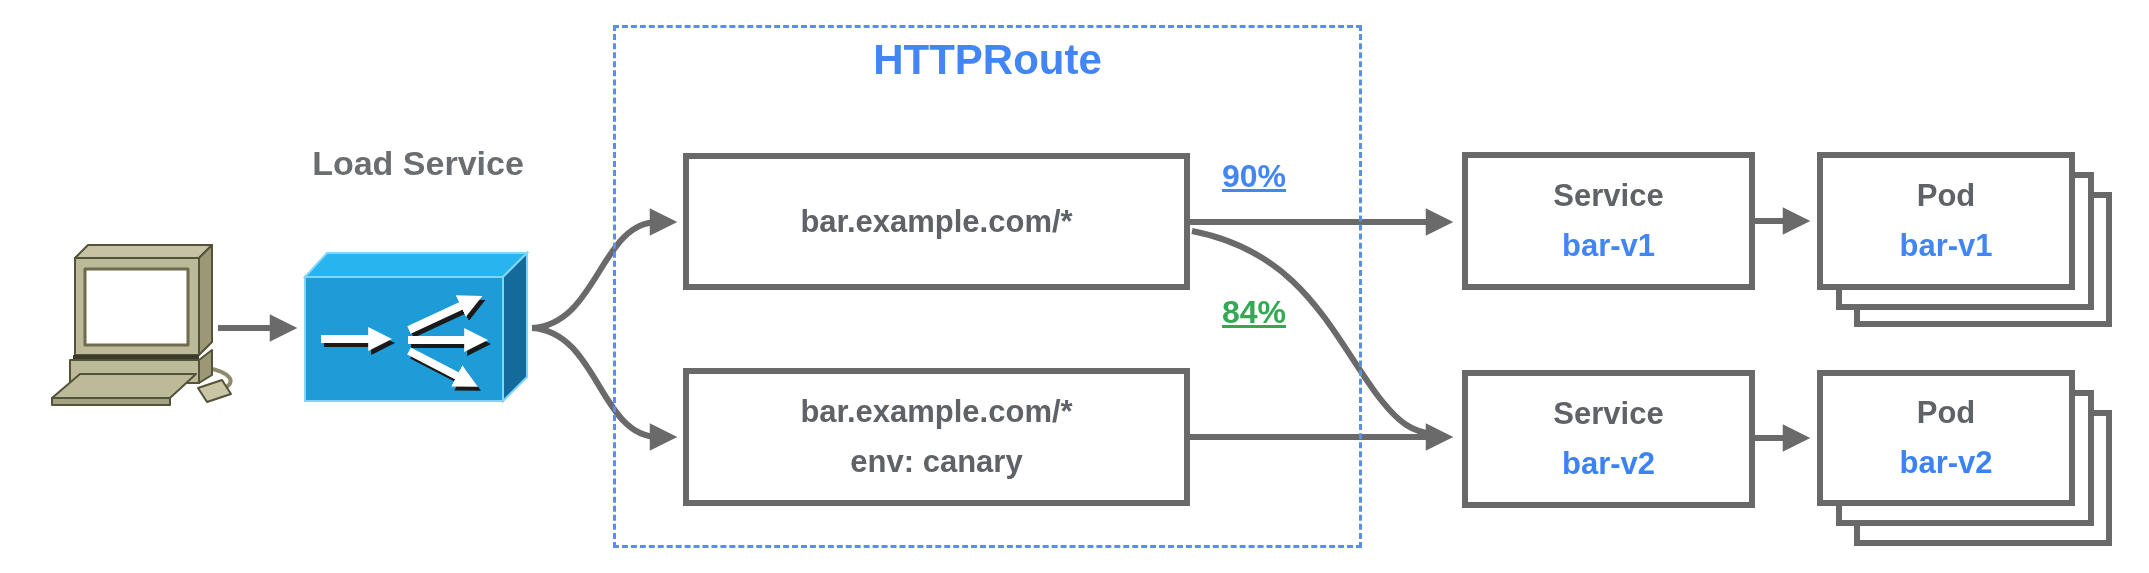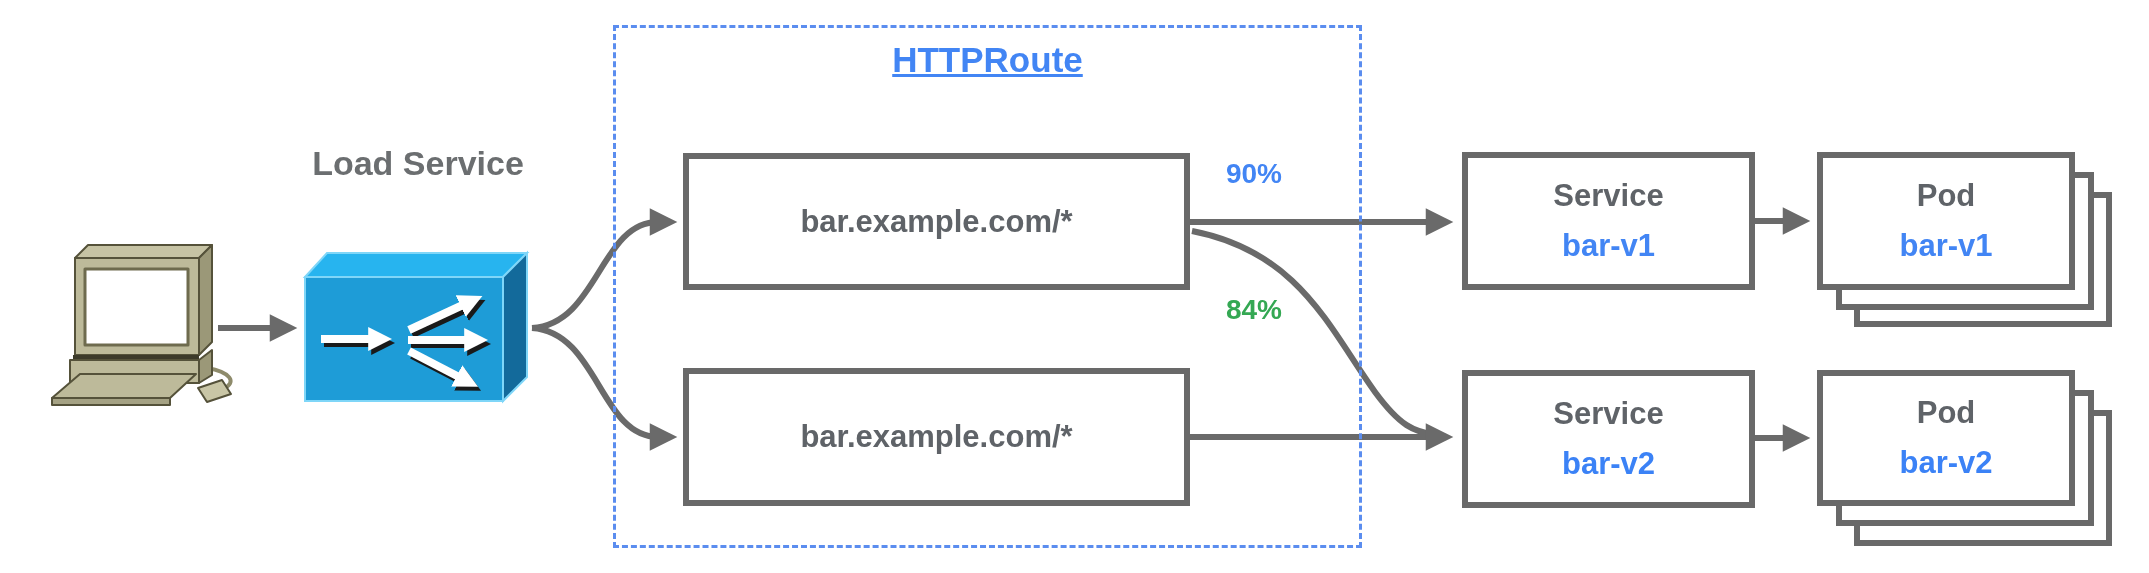--- a/index.html
+++ b/index.html
@@ -17,39 +17,39 @@
   .lb-label{
     left:258px;top:144px;width:320px;height:40px;
     text-align:center;font-size:34px;color:#6b6e70;z-index:3;
   }
   .httproute-box{
     left:613px;top:25px;width:749px;height:523px;
     border:3px dashed #5b8def;z-index:2;
   }
   .httproute-title{
     position:absolute;left:0;top:10px;width:100%;
-    text-align:center;font-size:35px;line-height:44px;color:#4285f4;text-decoration:underline;
+    text-align:center;font-size:42px;line-height:44px;color:#4285f4;
   }
   .node{
     border:6px solid #696969;background:#ffffff;
     display:flex;flex-direction:column;align-items:center;justify-content:center;
     text-align:center;font-size:31px;line-height:50px;color:#5f6368;z-index:4;
   }
   .route-1{left:683px;top:153px;width:507px;height:137px;}
   .route-2{left:683px;top:368px;width:507px;height:138px;}
   .service-1{left:1462px;top:152px;width:293px;height:138px;}
   .service-2{left:1462px;top:370px;width:293px;height:138px;}
   .pod-main-1{left:1817px;top:152px;width:258px;height:138px;z-index:6;}
   .pod-main-2{left:1817px;top:370px;width:258px;height:136px;z-index:6;}
   .pod-card{background:#ffffff;border:6px solid #696969;}
   .pod-card-2a{left:1836px;top:172px;width:258px;height:138px;z-index:5;}
   .pod-card-3a{left:1854px;top:192px;width:258px;height:135px;z-index:4;}
   .pod-card-2b{left:1836px;top:390px;width:258px;height:136px;z-index:5;}
   .pod-card-3b{left:1854px;top:410px;width:258px;height:136px;z-index:4;}
-  .pct{width:120px;height:40px;text-align:center;font-size:28px;z-index:3;}
+  .pct{width:120px;height:40px;text-align:center;font-size:32px;z-index:3;text-decoration:underline;}
   .pct-90{left:1194px;top:158px;color:#4285f4;}
   .pct-10{left:1194px;top:294px;color:#34a853;}
   .text-blue{color:#4285f4;}
   .text-green{color:#3b82f6;}
 </style>
 </head>
 <body>
 
 <div id="canvas">
 
@@ -117,20 +117,21 @@
     <div class="httproute-title">
       <div>HTTPRoute</div>
     </div>
   </div>
 
   <div class="abs node route-1">
     <div>bar.example.com/*</div>
   </div>
   <div class="abs node route-2">
     <div>bar.example.com/*</div>
+    <div>env: canary</div>
   </div>
 
   <div class="abs pct pct-90">90%</div>
   <div class="abs pct pct-10">84%</div>
 
   <div class="abs node service-1">
     <div>Service</div>
     <div class="text-blue">bar-v1</div>
   </div>
   <div class="abs node service-2">

